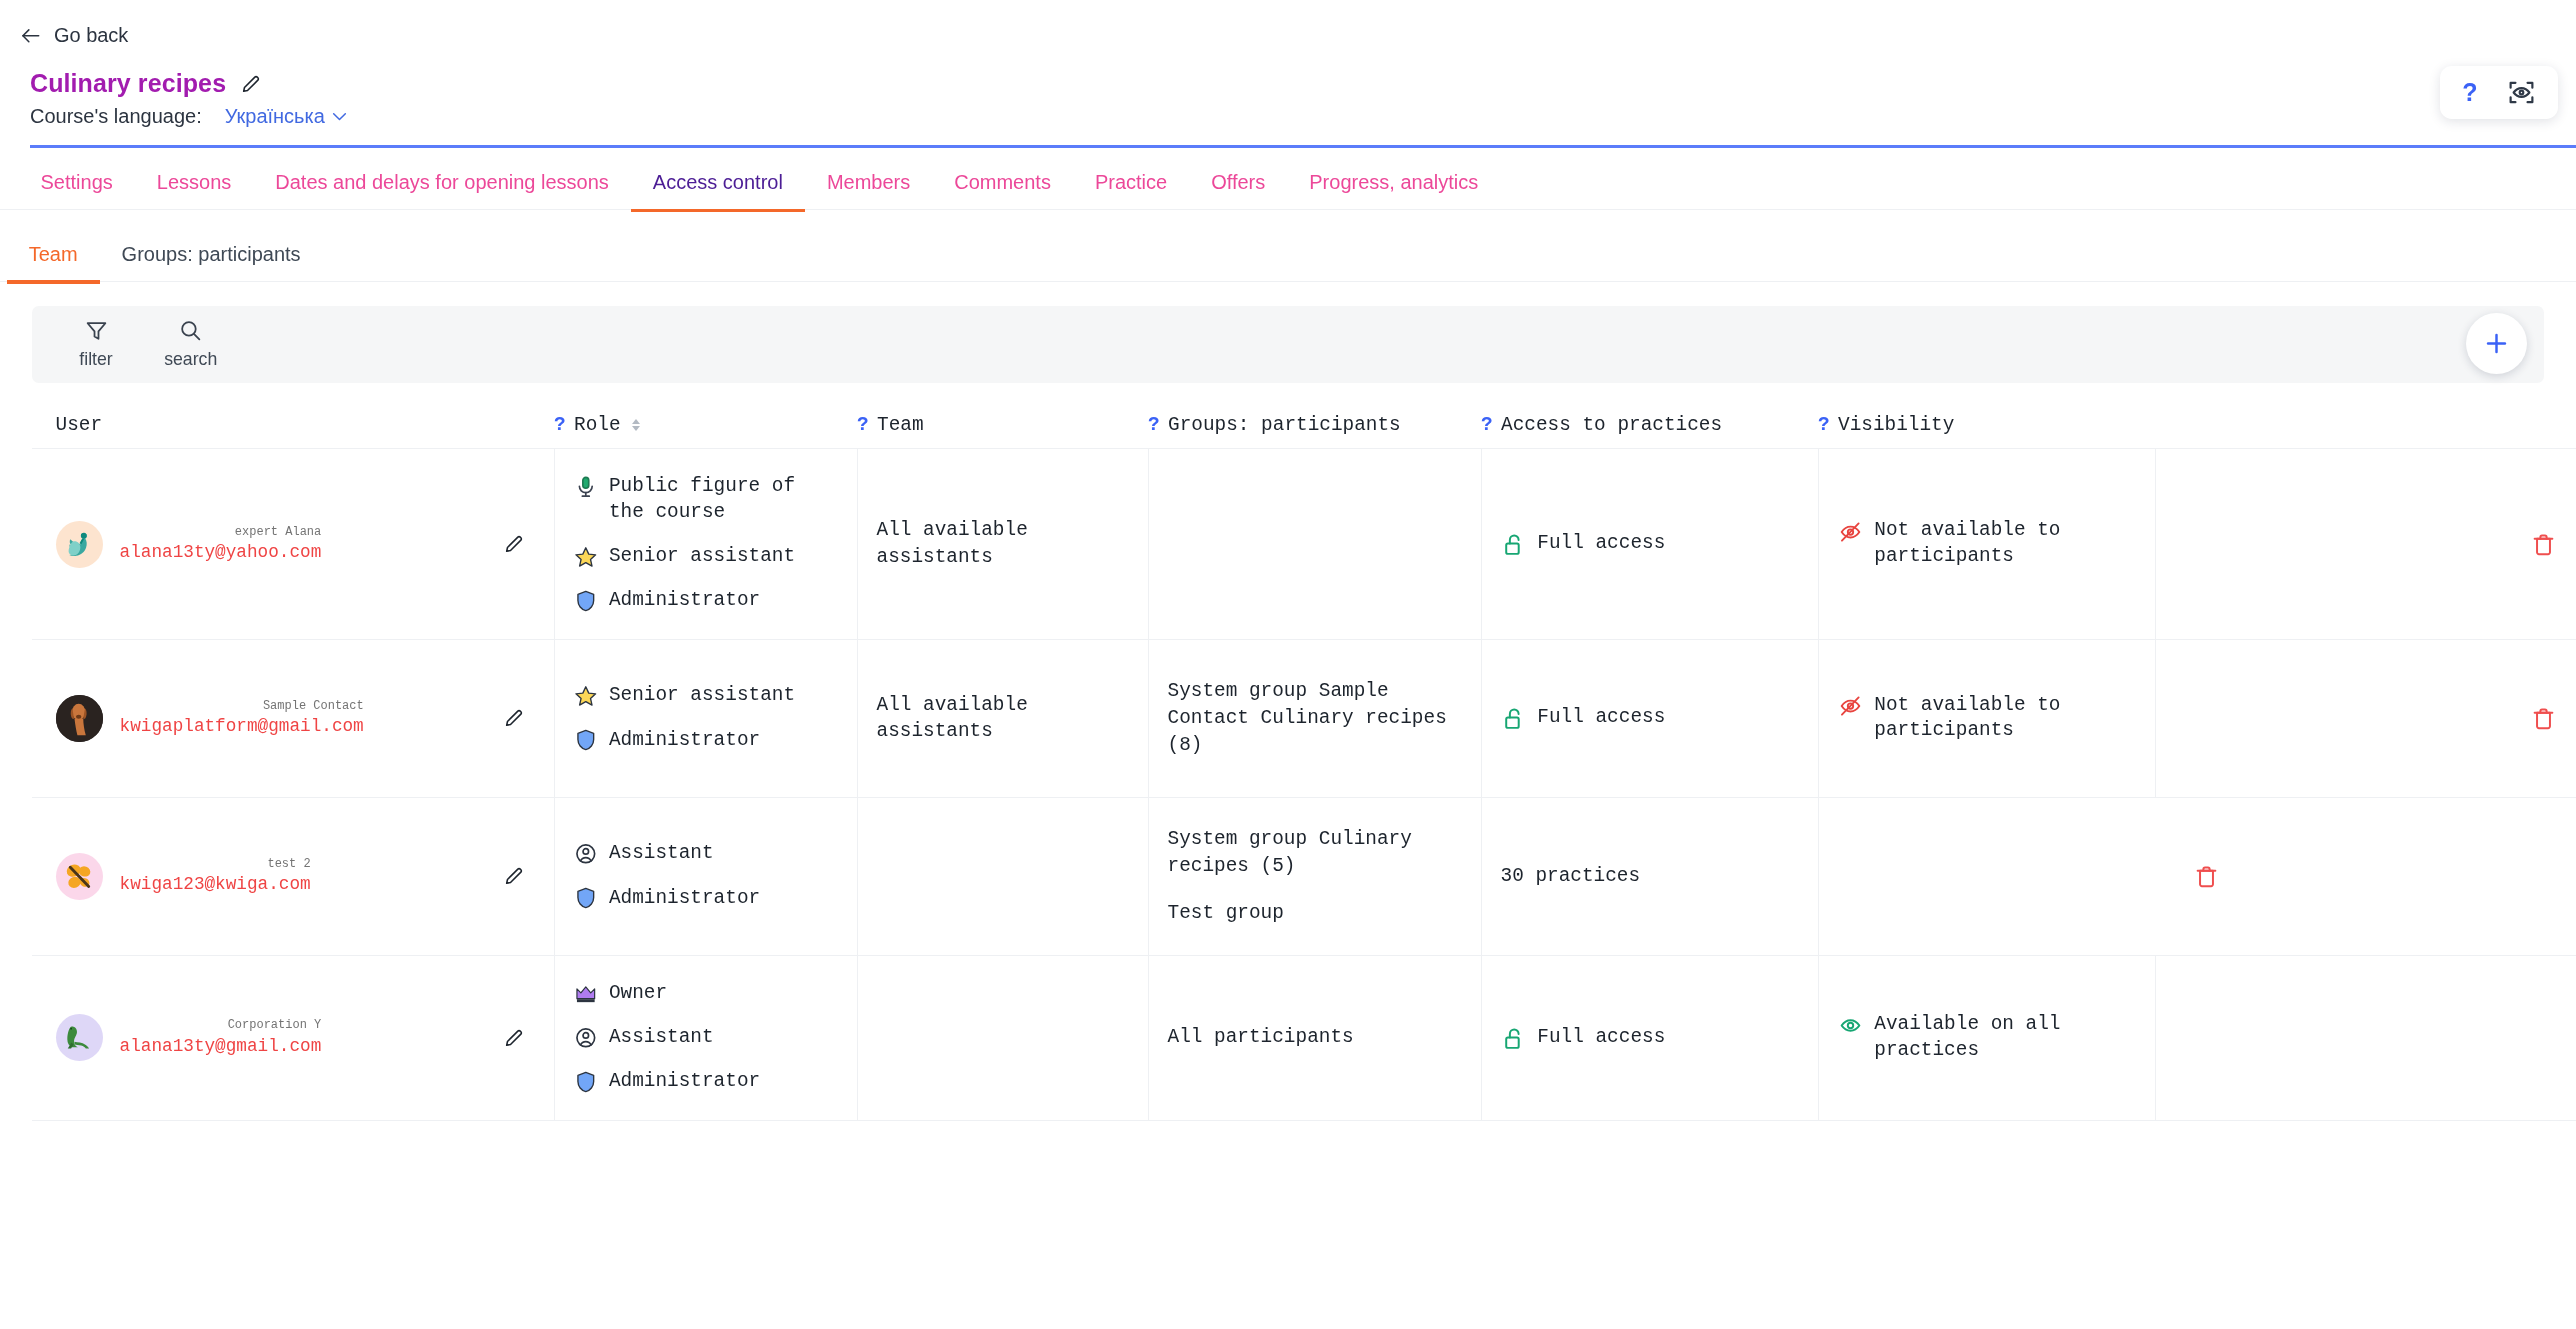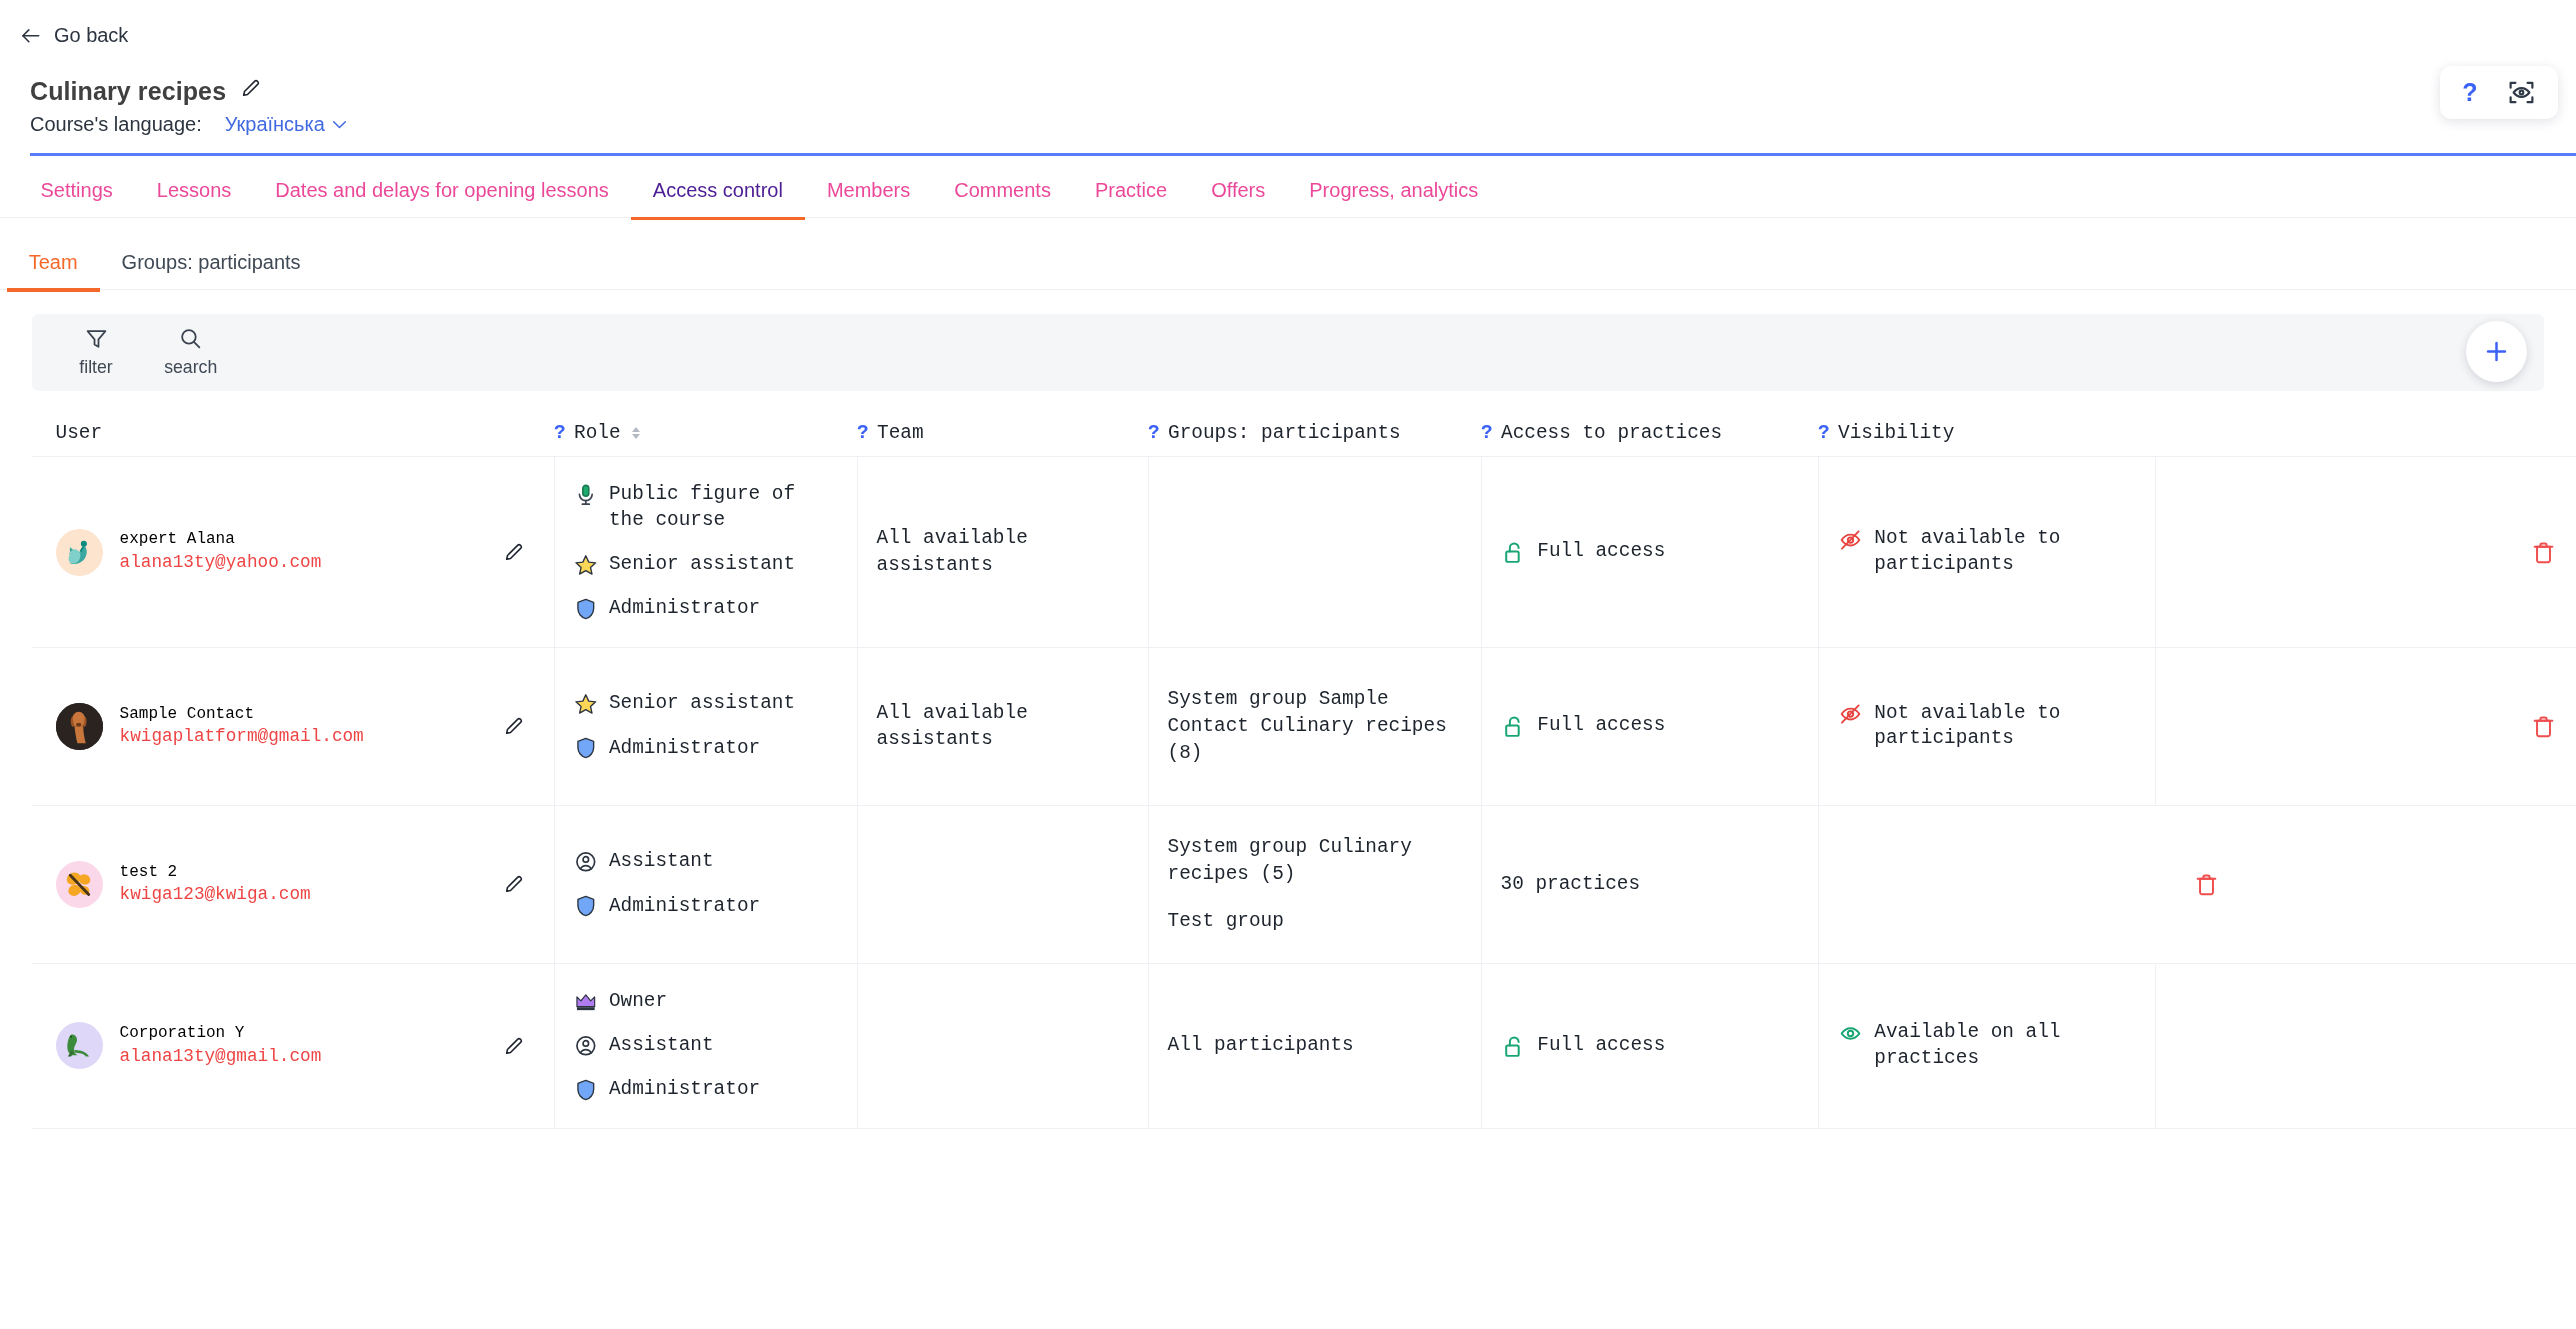--- a/index.html
+++ b/index.html
@@ -15,21 +15,21 @@
   .goback {
     display: flex; align-items: center; gap: 11.8px;
     padding: 23.6px 0 0 18.5px;
     width: fit-content; cursor: pointer;
   }
   .goback .arrow { width: 23.6px; height: 23.6px; display:block; }
   .goback .label { font-size: 20px; color: #2c3440; }
 
   .titleblock { padding: 22px 0 0 30px; }
   .title-row { display: flex; align-items: center; gap: 13.5px; }
-  .course-title { font-size: 25px; font-weight: 700; color: #404040; letter-spacing: 0.1px; margin-top: 8px; }
+  .course-title { font-size: 25px; font-weight: 700; color: #a21caf; letter-spacing: 0.1px; }
   .pencil-top { width: 22px; height: 22px; display: block; cursor: pointer; }
   .lang-row { display: flex; align-items: baseline; gap: 23px; margin-top: 6.7px; }
   .lang-label { font-size: 20px; color: #2c3440; }
   .lang-pick { font-size: 20px; color: #4169e1; cursor: pointer; display: flex; align-items: center; gap: 6.7px; }
   .chev { width: 15px; height: 9.3px; display: block; }
 
   .blue-rule { height: 3.4px; background: #5b7cfa; margin-top: 17px; width: 100%; }
 
   
   .help-card {
@@ -119,21 +119,21 @@
   .c-grp   { width: 333px; }
   .c-acc   { width: 337px; }
   .c-vis   { width: 337px; }
   .c-del   { width: 421px; }
 
   .user-cell { justify-content: space-between; padding-left: 23.6px; padding-right: 29px; }
   .user-id { display: flex; align-items: center; gap: 17px; }
   .avatar { width: 47px; height: 47px; border-radius: 50%; flex: 0 0 47px; overflow: hidden; position: relative; }
   .avatar svg { width: 100%; height: 100%; display: block; }
   .user-txt { display: flex; flex-direction: column; gap: 4.2px; }
-  .user-name { font-size: 16px; color: #000000; cursor: pointer; line-height: 1.1; }
+  .user-name { font-size: 12px; color: #737373; cursor: pointer; line-height: 1.1; text-align: right; }
   .user-mail { font-size: 17.7px; color: #ef4444; line-height: 1.1; }
   .pencil { width: 22px; height: 22px; display: block; cursor: pointer; flex: 0 0 22px; }
 
   .stack { display: flex; flex-direction: column; gap: 18.5px; width: 100%; }
   .role-line { display: flex; align-items: flex-start; gap: 11.8px; }
   .role-line .ico { width: 23.6px; height: 23.6px; flex: 0 0 23.6px; display: block; margin-top: 0.8px; }
   .role-line .txt { font-size: 19.4px; line-height: 1.32; }
 
   .iconline { display: flex; align-items: flex-start; gap: 11.8px; }
   .iconline .ico { width: 25px; height: 25px; flex: 0 0 25px; display: block; margin-top: 0.8px; }

